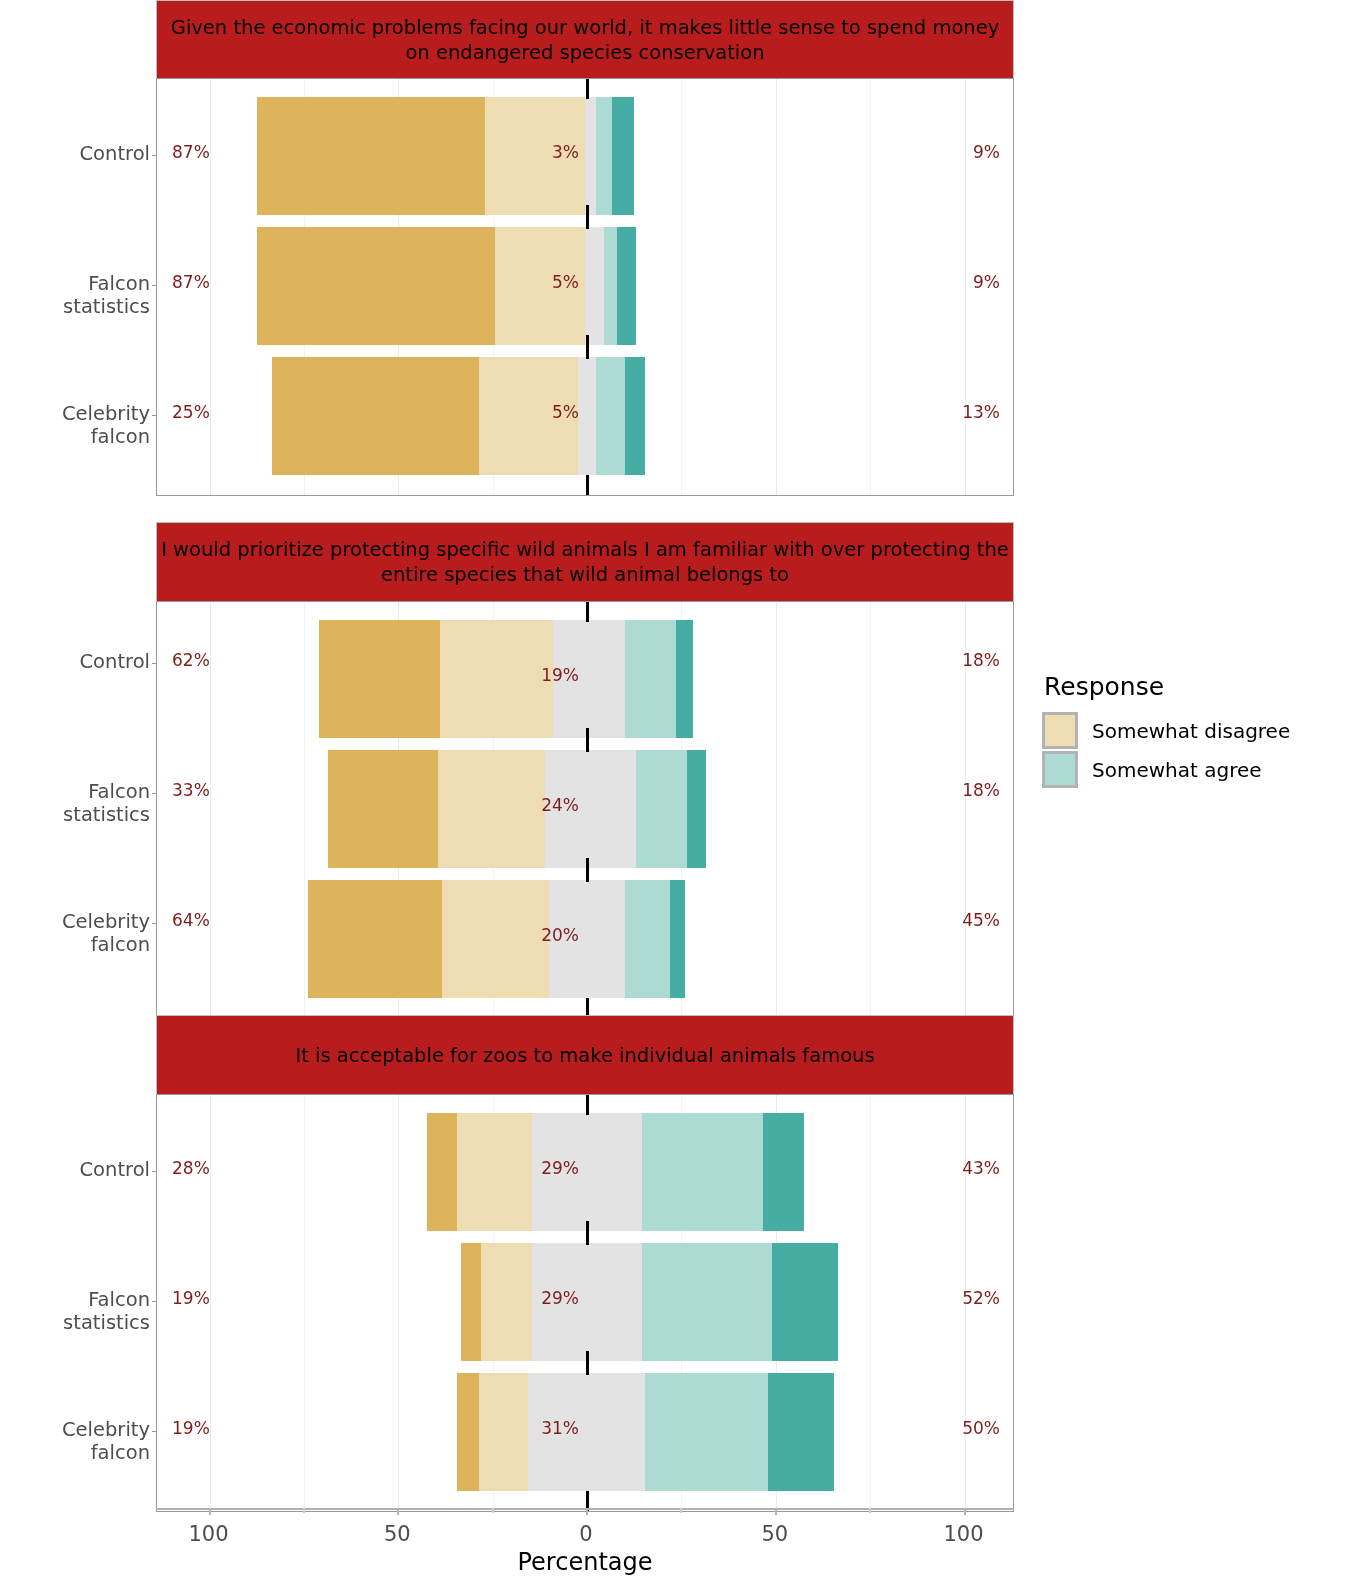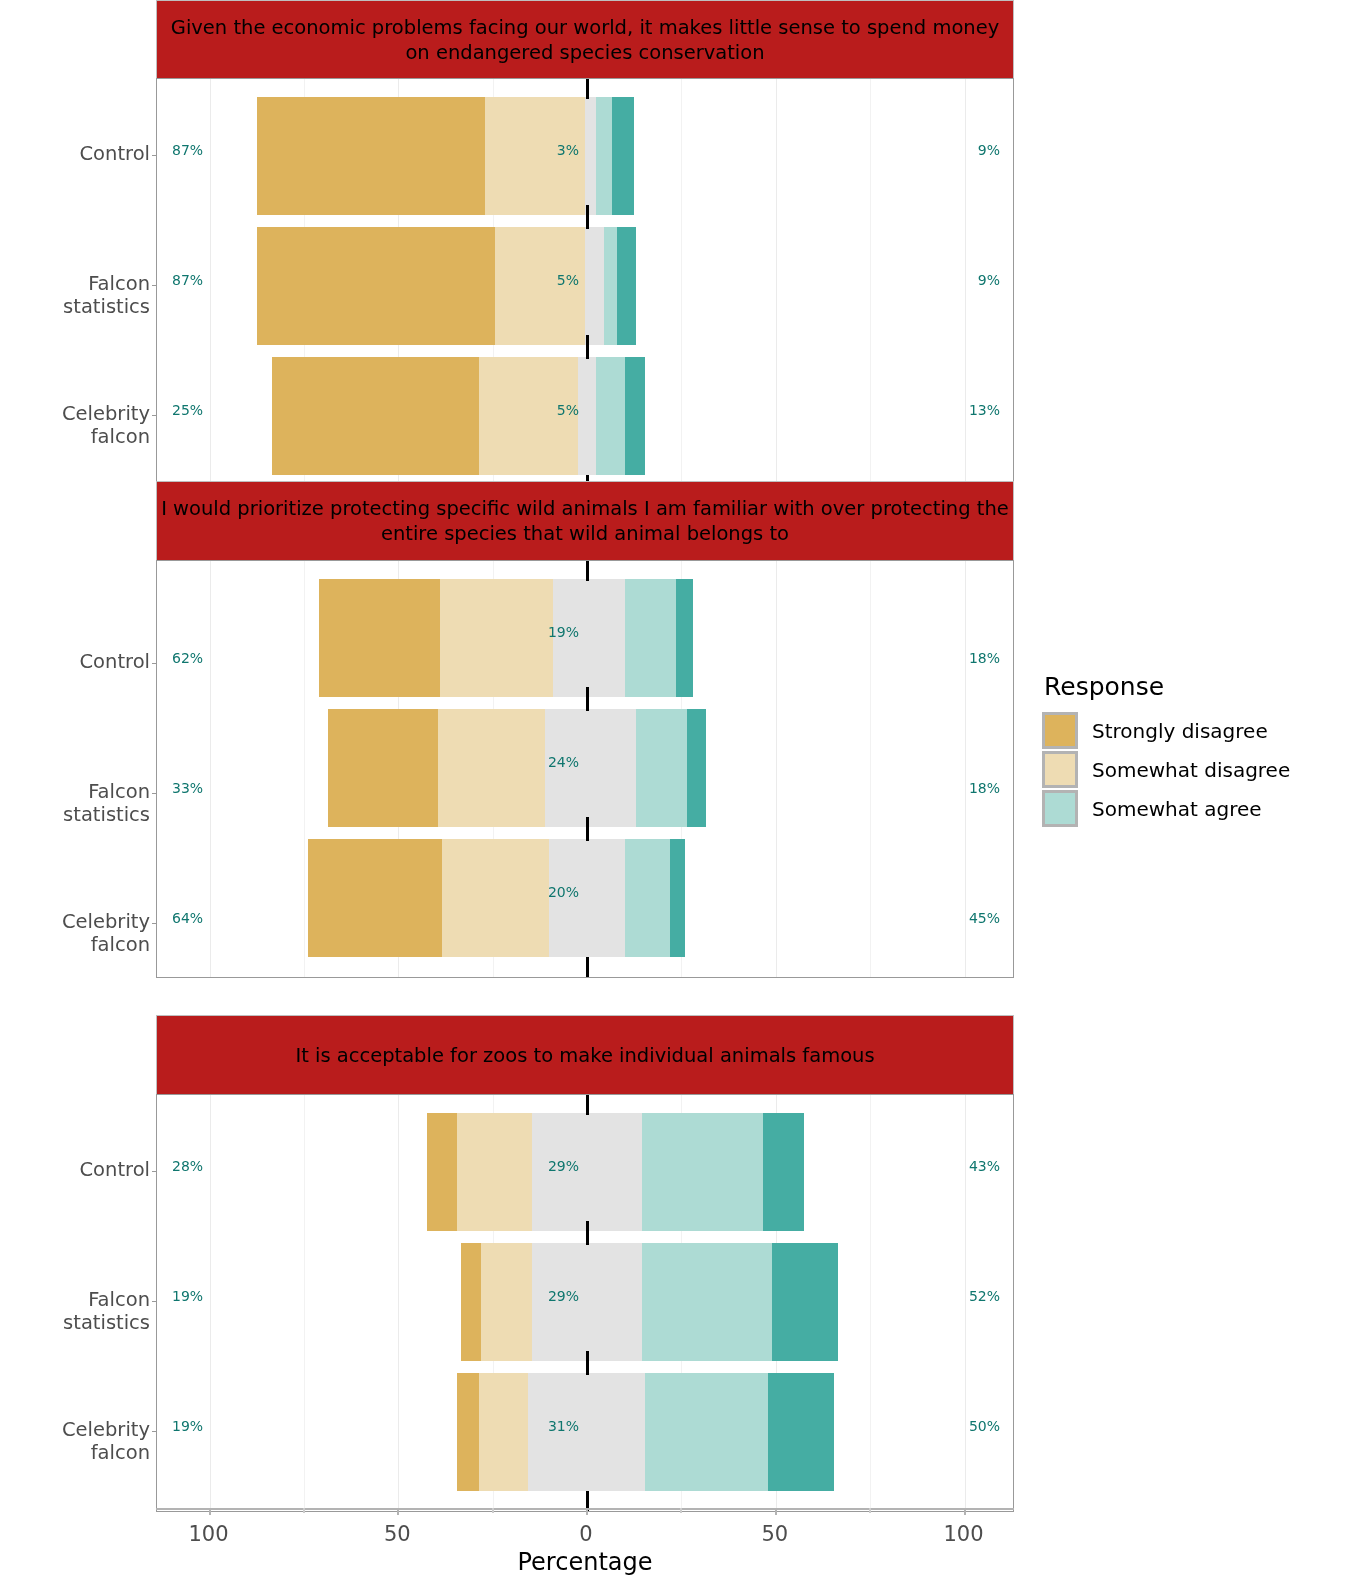--- a/index.html
+++ b/index.html
@@ -76,22 +76,22 @@
   }
   .tickmark-y {
     position: absolute;
     left: 152px;
     width: 4px;
     height: 1px;
     background: #999999;
   }
   .lbl-left, .lbl-right, .lbl-mid {
     position: absolute;
-    color: #0f766e;
-    font-size: 14px;
+    color: #7f1d1d;
+    font-size: 17px;
     white-space: nowrap;
   }
 
   
   #axis {
     position: absolute;
     left: 156px;
     top: 1508px;
     width: 858px;
     height: 30px;
@@ -208,21 +208,21 @@
           <div class="seg" style="width: 20.7625px; background: rgb(69, 173, 163);"></div>
         </div>
         <div class="lbl-mid" style="left: 382px; top: 323px; width: 40px; text-align: right;">5%</div>
         <div class="zeroline" style="left: 429px; top: -4px; height: 24px;"></div>
         <div class="zeroline" style="left: 429px; top: 126px; height: 24px;"></div>
         <div class="zeroline" style="left: 429px; top: 256px; height: 24px;"></div>
         <div class="zeroline" style="left: 429px; top: 396px; height: 24px;"></div>
       </div>
   </div>
 
-  <div class="panel" style="top:481px;">
+  <div class="panel" style="top:522px;">
     <div class="panel-strip" style="height:79px;">
       <span>I would prioritize protecting specific wild animals I am familiar with over protecting the entire species that wild animal belongs to</span>
     </div>
     <div class="panel-body" style="height:418px;">
         <div class="gridline major" style="left: 52.5px;"></div>
         <div class="gridline" style="left: 146.875px;"></div>
         <div class="gridline major" style="left: 241.25px;"></div>
         <div class="gridline" style="left: 335.625px;"></div>
         <div class="gridline major" style="left: 430px;"></div>
         <div class="gridline" style="left: 524.375px;"></div>
@@ -320,26 +320,20 @@
       <div class="axis-tick-label" style="left: 618.75px;">50</div>
       <div class="axis-tick minor" style="left: 713.125px;"></div>
       <div class="axis-tick" style="left: 807.5px;"></div>
       <div class="axis-tick-label" style="left: 807.5px;">100</div>
     </div>
   <div id="xlab">Percentage</div>
 
   <div id="legend">
     <div id="legend-title">Response</div>
     <div id="legend-items">
-        <div class="legend-item">
-          <div class="legend-key">
-            <div class="legend-swatch" style="background: rgb(221, 179, 92);"></div>
-          </div>
-          <div class="legend-label">Strongly disagree</div>
-        </div>
         <div class="legend-item">
           <div class="legend-key">
             <div class="legend-swatch" style="background: rgb(238, 220, 179);"></div>
           </div>
           <div class="legend-label">Somewhat disagree</div>
         </div>
         <div class="legend-item">
           <div class="legend-key">
             <div class="legend-swatch" style="background: rgb(173, 219, 212);"></div>
           </div>

